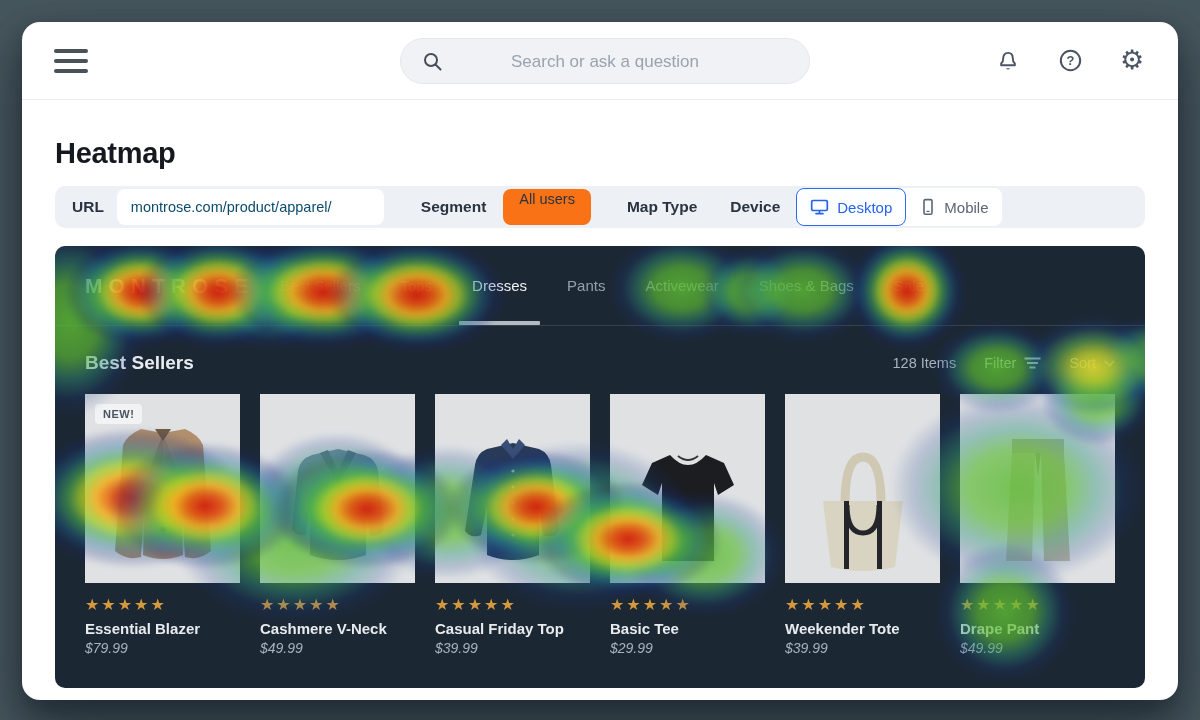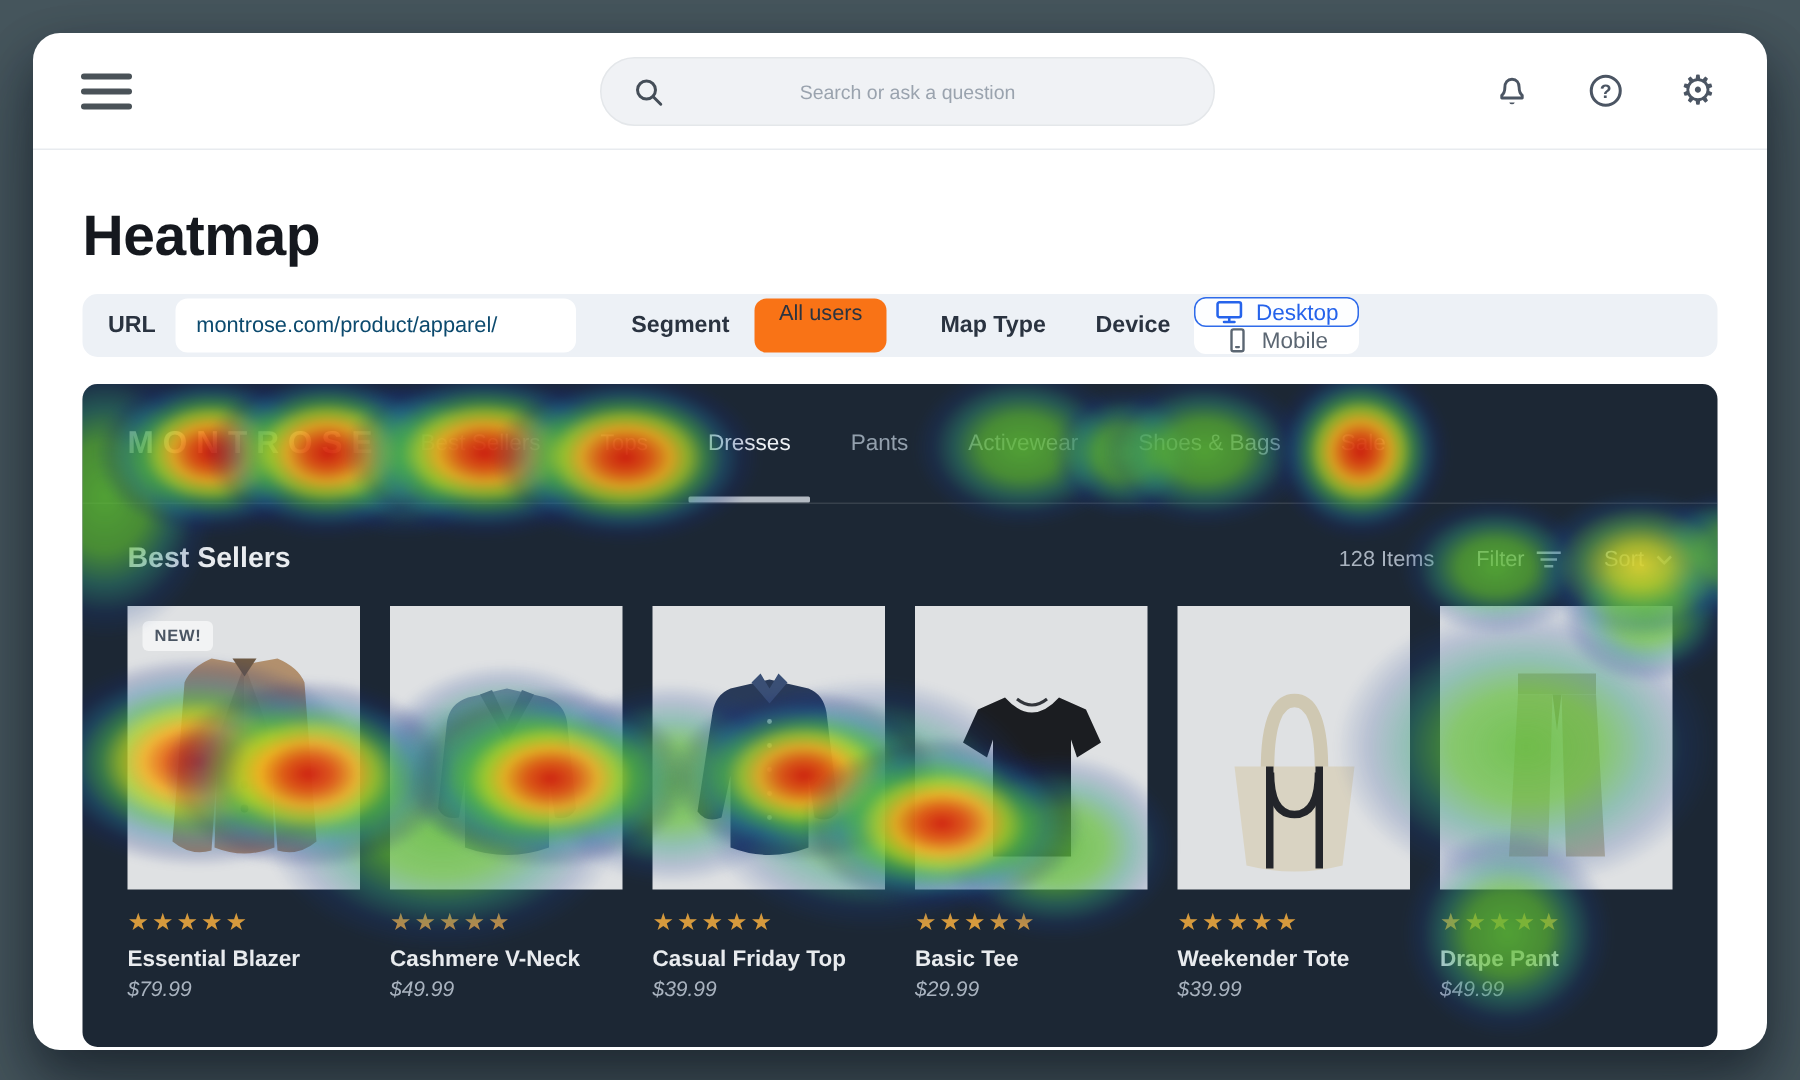--- a/index.html
+++ b/index.html
@@ -14,43 +14,43 @@
   .topbar { height:78px; display:flex; align-items:center; padding:0 32px;
     border-bottom:1px solid #e8ebef; position:relative; }
   .hamburger { width:34px; display:flex; flex-direction:column; gap:6px; cursor:pointer; }
   .hamburger span { display:block; height:4px; border-radius:2px; background:#4a5258; }
   .create-btn { margin-left:28px; height:44px; padding:0 27px; background:#1c64f2; color:#fff;
     border:none; border-radius:10px; font-size:17px; font-family:inherit; cursor:pointer; }
   .search-pill { position:absolute; left:378px; top:16px; width:410px; height:46px;
     background:#f0f2f5; border:1px solid #e4e7ea; border-radius:24px; }
   .search-pill .mag { position:absolute; left:20px; top:11px; }
   .search-ph { position:absolute; left:0; right:0; top:0; height:46px; line-height:46px;
-    text-align:center; color:#9aa3ae; font-size:13px; }
+    text-align:center; color:#9aa3ae; font-size:17px; }
   .top-icons { margin-left:auto; display:flex; align-items:center; gap:34px; }
   .top-icons .ticon { cursor:pointer; display:flex; align-items:center; justify-content:center; width:28px; height:28px; }
   .gear-glyph { font-size:27px; line-height:1; color:#4b5563; }
 
   
   .content { padding:0 33px; }
-  h1.page-title { margin-top:37px; font-size:38px; font-weight:700; color:#15181e; letter-spacing:-.3px; }
+  h1.page-title { margin-top:37px; font-size:29px; font-weight:700; color:#15181e; letter-spacing:-.3px; }
 
   .filter-bar { margin-top:16px; height:42px; background:#edf1f6; border-radius:10px;
     display:flex; align-items:center; padding:0 17px; font-size:15px; }
   .flabel { font-weight:700; color:#2a3340; font-size:15.5px; }
   .url-input { margin-left:13px; width:267px; height:36px; background:#fff; border-radius:8px;
     line-height:36px; padding:0 14px; color:#0c4a6e; font-size:14.5px; white-space:nowrap; overflow:hidden; }
   .seg-label { margin-left:37px; }
   .seg-value { margin-left:17px; height:36px; line-height:20px; background:#f97316; border-radius:8px;
     padding:0 16px; color:#2a3340; font-size:14.5px; cursor:pointer; }
   .maptype-label { margin-left:36px; }
   .clickmap-btn { margin-left:16px; height:38px; display:flex; align-items:center; gap:8px;
     padding:0 14px; background:#eef4ff; border:1.5px solid #2f6bea; border-radius:8px;
     color:#2457d6; font-size:15px; cursor:pointer; }
   .device-label { margin-left:33px; }
-  .device-group { margin-left:16px; display:flex; align-items:center; background:#fff; border-radius:8px; height:38px;flex-direction:column; }
+  .device-group { margin-left:16px; display:flex; align-items:center; background:#fff; border-radius:8px; height:38px; }
   .device-desktop { height:38px; display:flex; align-items:center; gap:8px; padding:0 13px;
     border:1.5px solid #2f6bea; border-radius:8px; color:#2563eb; font-size:15px; background:#fdfeff; cursor:pointer; }
   .device-mobile { height:38px; display:flex; align-items:center; gap:8px; padding:0 14px;
     color:#5b6672; font-size:15px; cursor:pointer; }
 
   
   .preview { position:relative; margin-top:18px; height:442px; background:#1c2734;
     border-radius:10px; overflow:hidden; }
   .sitenav { height:80px; display:flex; align-items:center; padding:0 30px;
     border-bottom:1px solid rgba(255,255,255,.12); }

